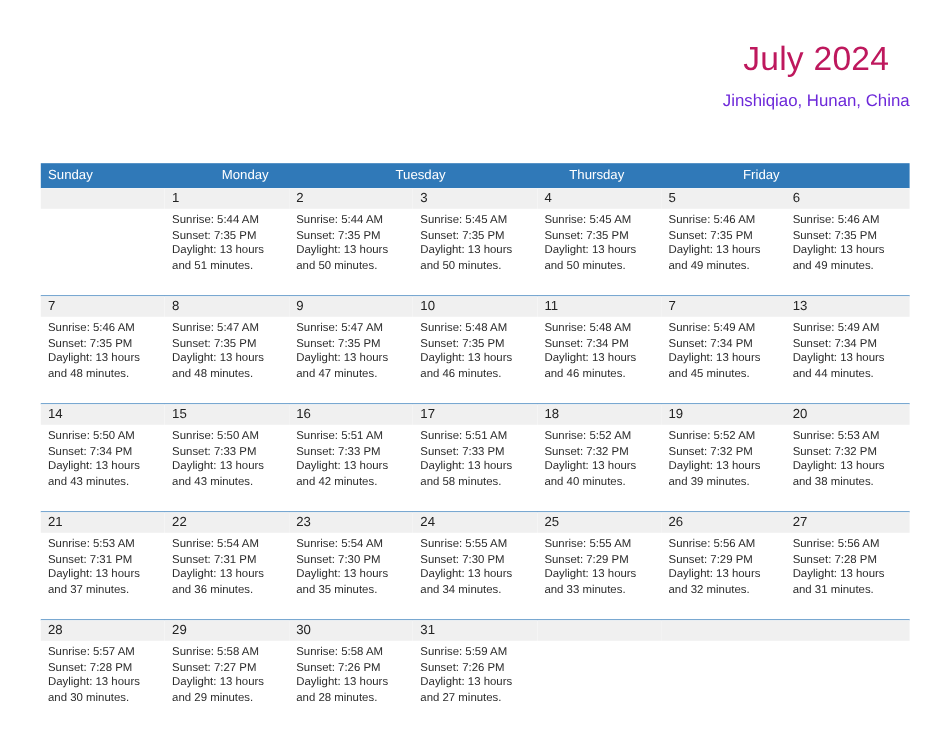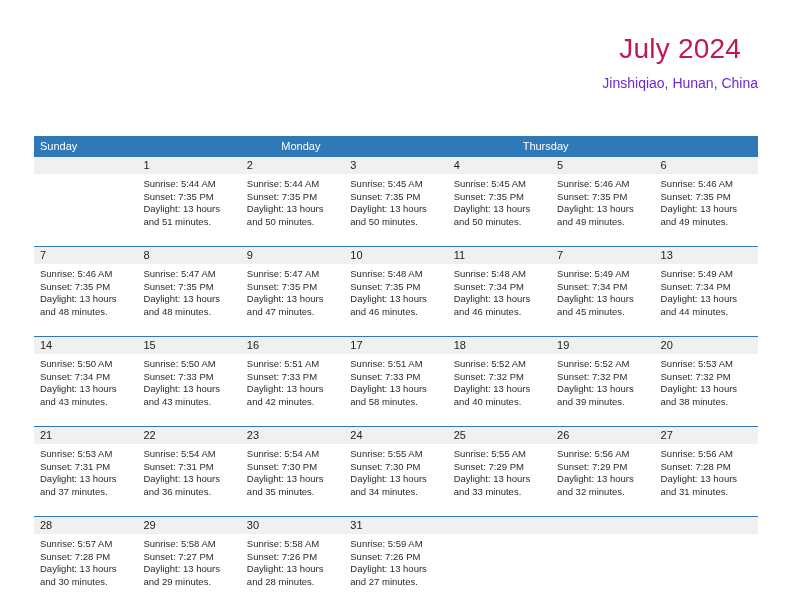--- a/index.html
+++ b/index.html
@@ -151,21 +151,23 @@
       <div class="cal-subtitle">Jinshiqiao, Hunan, China</div>
     </div>
 
   </div>
 
   <div class="calendar">
 
     <div class="weekdays">
       <div class="weekday">Sunday</div>
       <div class="weekday">Monday</div>
+      <div class="weekday">Tuesday</div>
       <div class="weekday">Thursday</div>
+      <div class="weekday">Friday</div>
     </div>
 
     <div id="weeks-container">
         <div class="week">
           <div class="day empty">
             <div class="day-num"></div>
           </div>
           <div class="day">
             <div class="day-num">1</div>
             <div class="day-info">

